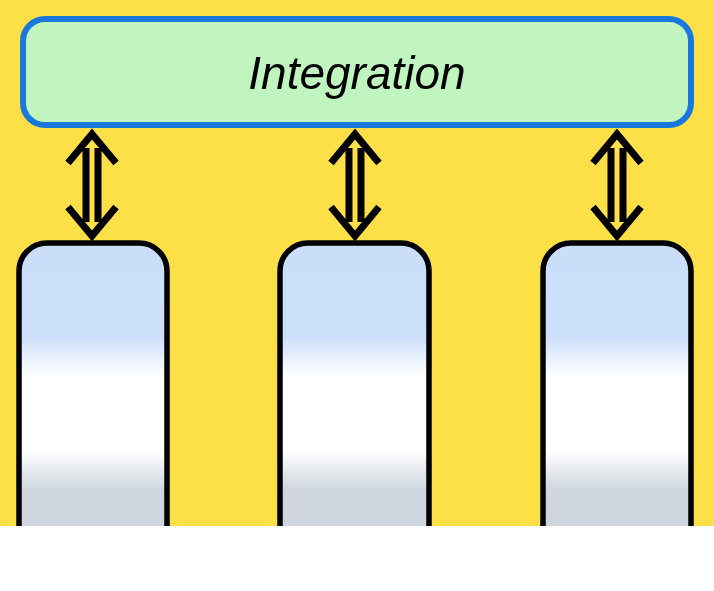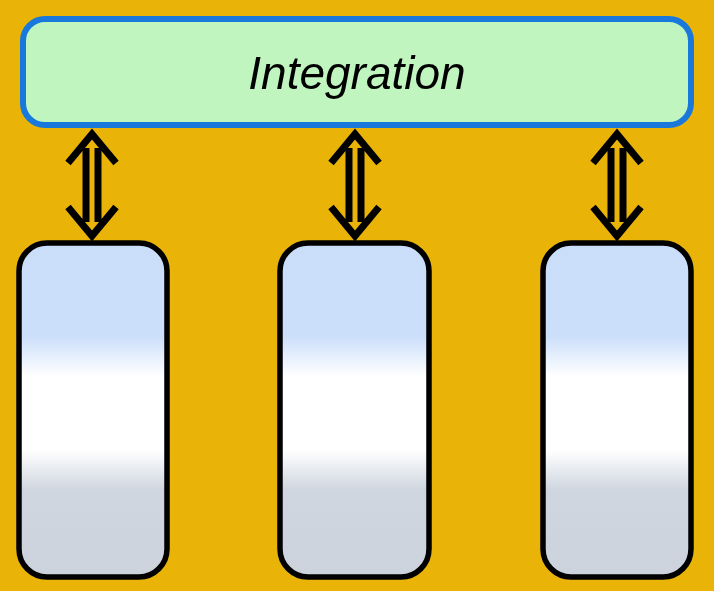--- a/index.html
+++ b/index.html
@@ -6,22 +6,22 @@
     margin: 0;
     padding: 0;
     background: #ffffff;
   }
   body {
     font-family: "Liberation Sans", sans-serif;
   }
   #diagram-canvas {
     position: relative;
     width: 714px;
-    height: 591px;
-    background: #eab308;
+    height: 526px;
+    background: #fde047;
     overflow: hidden;
     text-align: right;
   }
   #diagram-svg {
     position: absolute;
     left: 0;
     top: 0;
     width: 714px;
     height: 591px;
     display: block;

